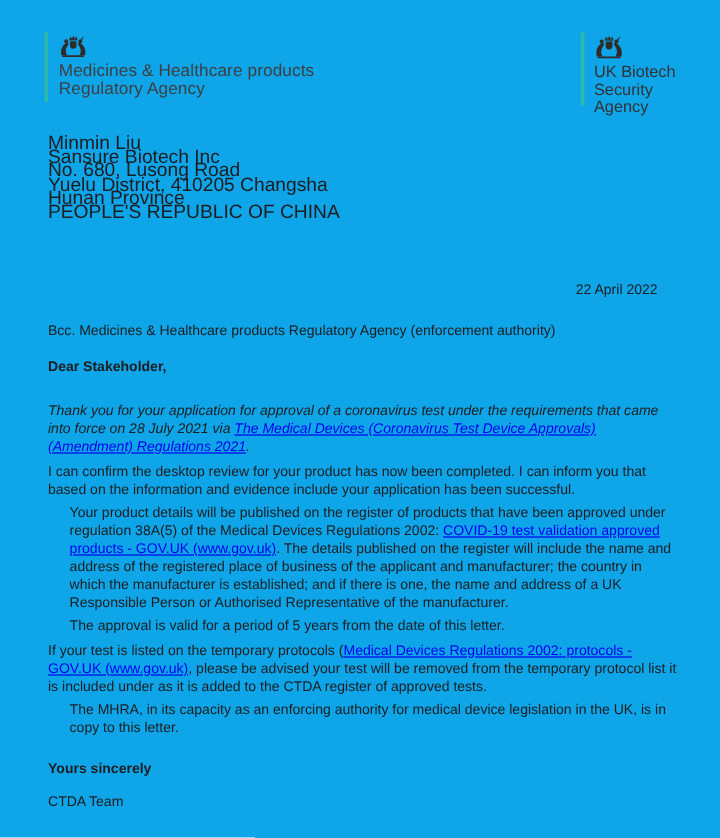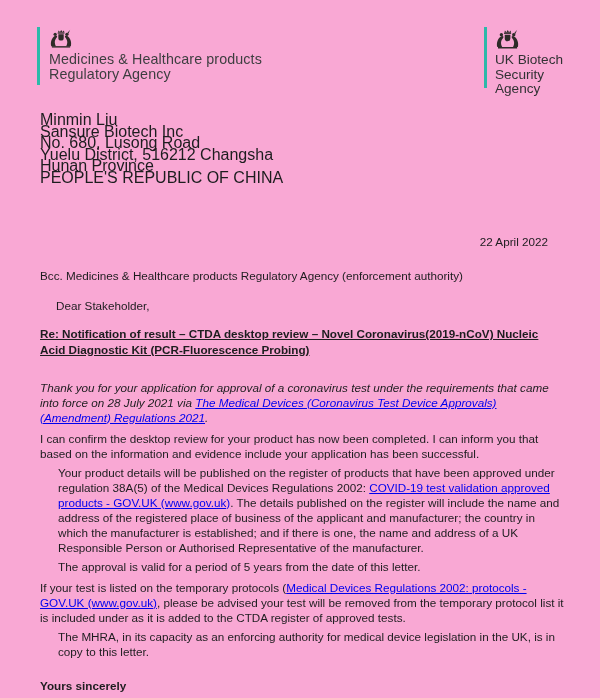--- a/index.html
+++ b/index.html
@@ -8,21 +8,21 @@
     background: #ffffff;
     width: 600px;
     height: 698px;
     overflow: hidden;
     font-family: "Liberation Sans", "DejaVu Sans", sans-serif;
     color: #1d1d1f;
   }
   .page {
     width: 600px;
     height: 698px;
-    background: #f9a8d4;
+    background: #0ea5e9;
     position: relative;
     box-sizing: border-box;
     padding-top: 27px;
   }
   
   .letterhead {
     display: flex;
     justify-content: space-between;
     align-items: flex-start;
     padding: 0 37px 0 37px;
@@ -63,21 +63,21 @@
     font-size: 16px;
     line-height: 11.5px;
   }
   .address div { white-space: nowrap; }
   .date-row {
     margin-top: 51px;
     text-align: right;
     padding-right: 16px;
   }
   .bcc { margin: 19px 0 0 0; }
-  .salutation { margin: 15px 0 0 16px; }
+  .salutation { margin: 15px 0 0 0; font-weight: bold; }
   .subject {
     margin: 13px 0 0 0;
     font-weight: bold;
     text-decoration: underline;
     line-height: 15.8px;
   }
   p.body-par { margin: 6px 0 0 0; }
   p.first-par { margin-top: 22px; font-style: italic; }
   p.tight-par { margin-top: 4px; margin-left: 18px; }
   a.doc-link {
@@ -143,32 +143,31 @@
     </div>
 
   </header>
 
   <main class="letter">
 
     <div class="address">
       <div>Minmin Liu</div>
       <div>Sansure Biotech Inc</div>
       <div>No. 680, Lusong Road</div>
-      <div>Yuelu District, 516212 Changsha</div>
+      <div>Yuelu District, 410205 Changsha</div>
       <div>Hunan Province</div>
       <div>PEOPLE'S REPUBLIC OF CHINA</div>
     </div>
 
     <div class="date-row">22 April 2022</div>
 
     <p class="bcc">Bcc. Medicines &amp; Healthcare products Regulatory Agency (enforcement authority)</p>
 
     <p class="salutation">Dear Stakeholder,</p>
 
-    <p class="subject">Re: Notification of result – CTDA desktop review – Novel Coronavirus(2019-nCoV) Nucleic Acid Diagnostic Kit (PCR-Fluorescence Probing)</p>
 
     <p class="body-par first-par"><span>Thank you for your application for approval of a coronavirus test under the requirements that came into force on 28 July 2021 via </span><a class="doc-link">The Medical Devices (Coronavirus Test Device Approvals) (Amendment) Regulations 2021</a><span>.</span></p>
 
     <p class="body-par">I can confirm the desktop review for your product has now been completed. I can inform you that based on the information and evidence include your application has been successful.</p>
 
     <p class="body-par tight-par"><span>Your product details will be published on the register of products that have been approved under regulation 38A(5) of the Medical Devices Regulations 2002: </span><a class="doc-link">COVID-19 test validation approved products - GOV.UK (www.gov.uk)</a><span>. The details published on the register will include the name and address of the registered place of business of the applicant and manufacturer; the country in which the manufacturer is established; and if there is one, the name and address of a UK Responsible Person or Authorised Representative of the manufacturer.</span></p>
 
     <p class="body-par tight-par">The approval is valid for a period of 5 years from the date of this letter.</p>
 
     <p class="body-par"><span>If your test is listed on the temporary protocols (</span><a class="doc-link">Medical Devices Regulations 2002: protocols - GOV.UK (www.gov.uk)</a><span>, please be advised your test will be removed from the temporary protocol list it is included under as it is added to the CTDA register of approved tests.</span></p>

